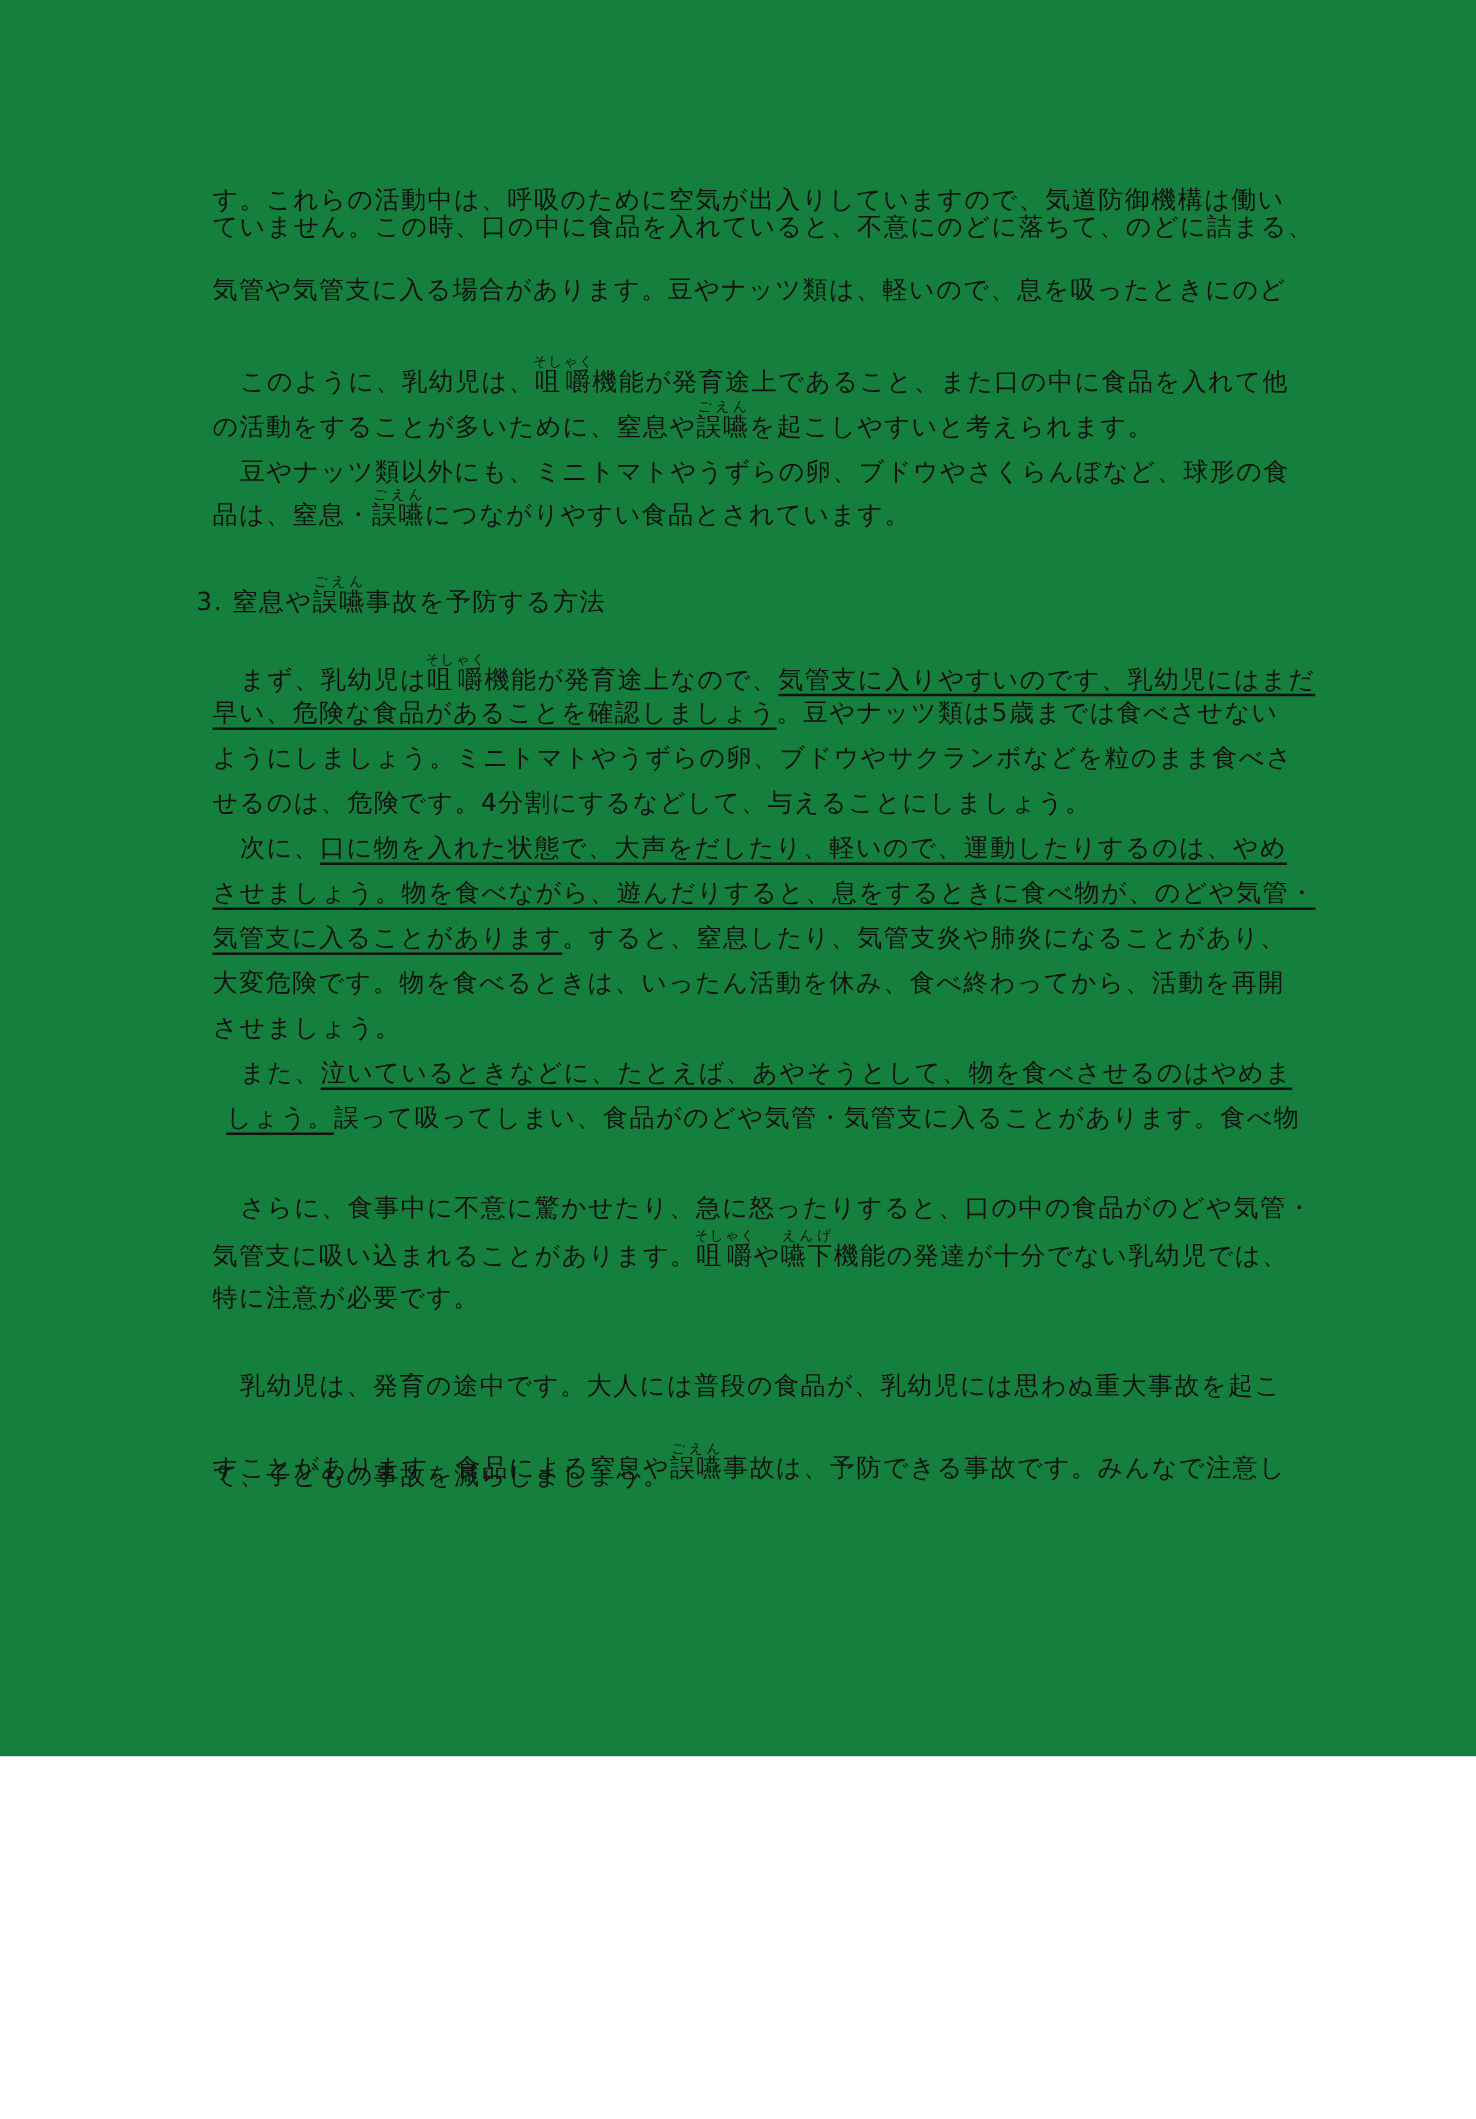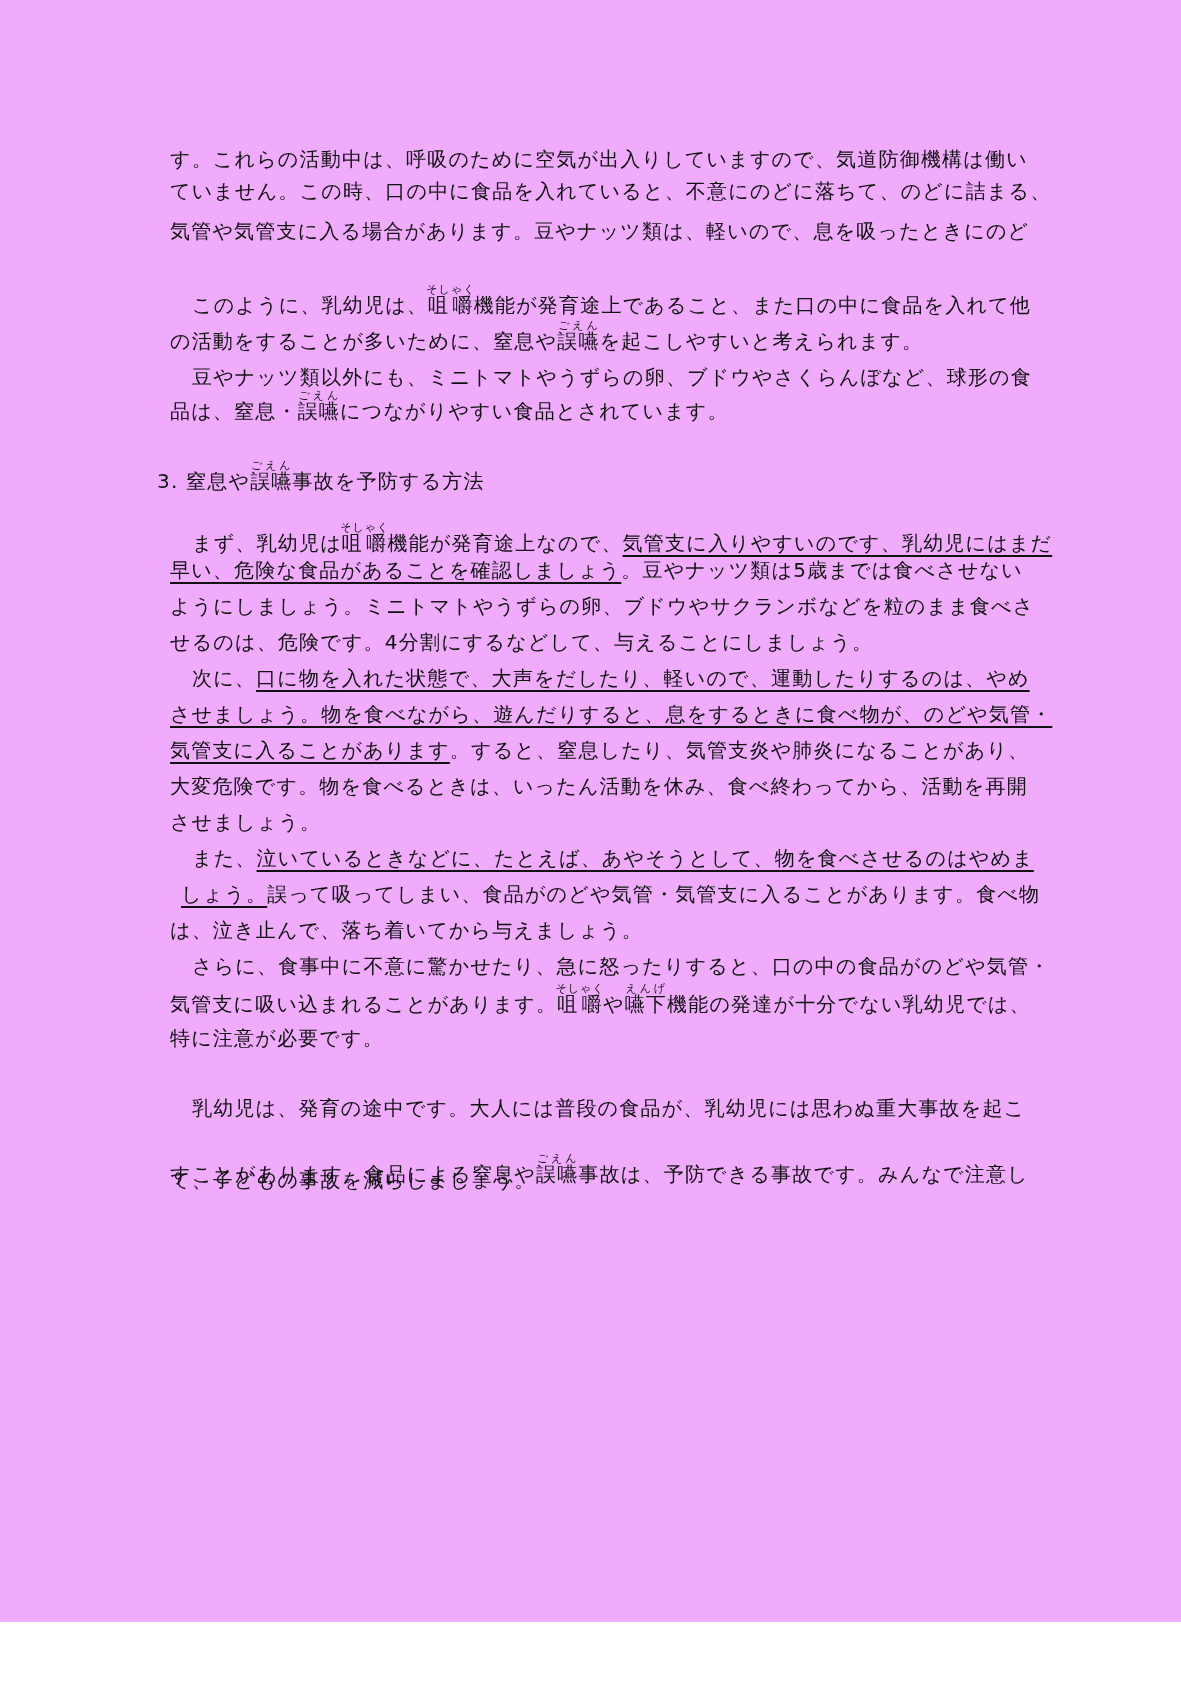--- a/index.html
+++ b/index.html
@@ -12,22 +12,22 @@
     height: 1695px;
     position: relative;
     overflow: hidden;
     font-family: "DejaVu Sans", "Liberation Sans", sans-serif;
     color: #111111;
   }
   .page {
     position: absolute;
     left: 0; top: 0;
     width: 1181px;
-    height: 1622px;
-    background: #f0abfc;
+    height: 1405px;
+    background: #15803d;
   }
   .line {
     position: absolute;
     left: 170px;
     width: 870px;
     font-size: 20px;
     line-height: 26px;
     white-space: nowrap;
     letter-spacing: 1.2px;
   }
@@ -44,21 +44,21 @@
     letter-spacing: 1px;
     line-height: 1;
   }
 </style>
 </head>
 <body>
 
 <div class="page">
 
   <div class="line" style="top:146px;">す。これらの活動中は、呼吸のために空気が出入りしていますので、気道防御機構は働い</div>
-  <div class="line" style="top:178px;text-align:right;">ていません。この時、口の中に食品を入れていると、不意にのどに落ちて、のどに詰まる、</div>
+  <div class="line" style="top:168px;text-align:right;">ていません。この時、口の中に食品を入れていると、不意にのどに落ちて、のどに詰まる、</div>
   <div class="line" style="top:218px;">気管や気管支に入る場合があります。豆やナッツ類は、軽いので、息を吸ったときにのど</div>
 
   <div class="line indent" style="top:284px;">
     <span>このように、乳幼児は、</span><ruby><span>咀嚼</span><rt>そしゃく</rt></ruby><span>機能が発育途上であること、また口の中に食品を入れて他</span>
   </div>
   <div class="line" style="top:320px;">
     <span>の活動をすることが多いために、窒息や</span><ruby><span>誤嚥</span><rt>ごえん</rt></ruby><span>を起こしやすいと考えられます。</span>
   </div>
 
   <div class="line indent" style="top:364px;">豆やナッツ類以外にも、ミニトマトやうずらの卵、ブドウやさくらんぼなど、球形の食</div>
@@ -90,21 +90,20 @@
   </div>
   <div class="line" style="top:773px;">大変危険です。物を食べるときは、いったん活動を休み、食べ終わってから、活動を再開</div>
   <div class="line" style="top:809px;">させましょう。</div>
 
   <div class="line indent" style="top:845px;">
     <span>また、</span><span class="u">泣いているときなどに、たとえば、あやそうとして、物を食べさせるのはやめま</span>
   </div>
   <div class="line" style="top:881px;margin-left:11px;">
     <span class="u">しょう。</span><span>誤って吸ってしまい、食品がのどや気管・気管支に入ることがあります。食べ物</span>
   </div>
-  <div class="line" style="top:917px;">は、泣き止んで、落ち着いてから与えましょう。</div>
 
   <div class="line indent" style="top:953px;">さらに、食事中に不意に驚かせたり、急に怒ったりすると、口の中の食品がのどや気管・</div>
   <div class="line" style="top:983px;">
     <span>気管支に吸い込まれることがあります。</span><ruby><span>咀嚼</span><rt>そしゃく</rt></ruby><span>や</span><ruby><span>嚥下</span><rt>えんげ</rt></ruby><span>機能の発達が十分でない乳幼児では、</span>
   </div>
   <div class="line" style="top:1025px;">特に注意が必要です。</div>
 
   <div class="line indent" style="top:1095px;">乳幼児は、発育の途中です。大人には普段の食品が、乳幼児には思わぬ重大事故を起こ</div>
   <div class="line" style="top:1125px;margin-top:28px;">
     <span>すことがあります。食品による窒息や</span><ruby><span>誤嚥</span><rt>ごえん</rt></ruby><span>事故は、予防できる事故です。みんなで注意し</span>

